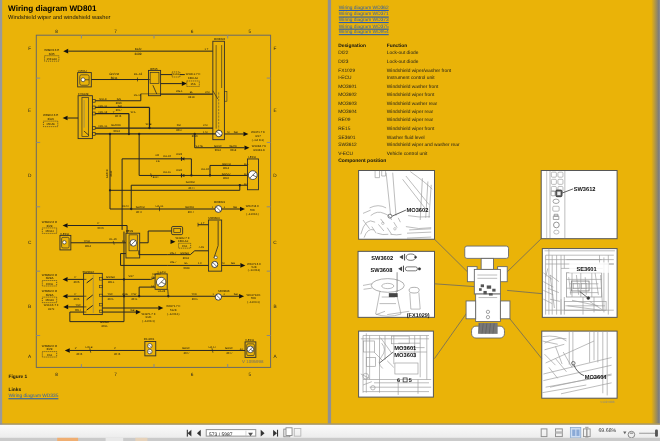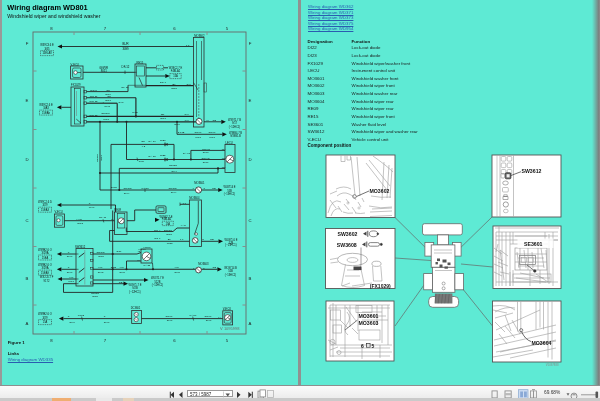--- a/index.html
+++ b/index.html
@@ -1,16 +1,16 @@
 <!DOCTYPE html>
 <html><head><meta charset="utf-8"><style>
 * {margin:0;padding:0;box-sizing:border-box;}
 html,body {width:600px;height:401px;overflow:hidden;background:#fff;
   font-family:"Liberation Sans",sans-serif;}
-#stage {position:relative;width:600px;height:401px;background:#5eead4;}
+#stage {position:relative;width:600px;height:401px;background:#eab308;}
 .abs {position:absolute;}
 #leftedge {left:0;top:0;width:2px;height:401px;background:#999;}
 #sep {left:298px;top:0;width:2.5px;height:385px;background:#919191;}
 #rshadow {left:592px;top:0;width:8px;height:385px;background:linear-gradient(to right,rgba(255,255,255,0),#7d7d7d 85%,#8f8f8f);}
 #title {left:7.3px;top:3.4px;font-size:7.4px;font-weight:bold;color:#000;letter-spacing:0;}
 #subtitle {left:7.3px;top:13.4px;font-size:5.2px;color:#111;}
 #fig1 {left:7.7px;top:339.5px;font-size:4.4px;font-weight:bold;color:#111;}
 #linksh {left:7.7px;top:351.2px;font-size:4.4px;font-weight:bold;color:#111;}
 #llink {left:7.7px;top:357.4px;font-size:4.4px;color:#2a5db0;text-decoration:underline;}
 .rlink {position:absolute;left:308px;font-size:4.4px;line-height:5px;color:#2a5db0;text-decoration:underline;white-space:nowrap;}

